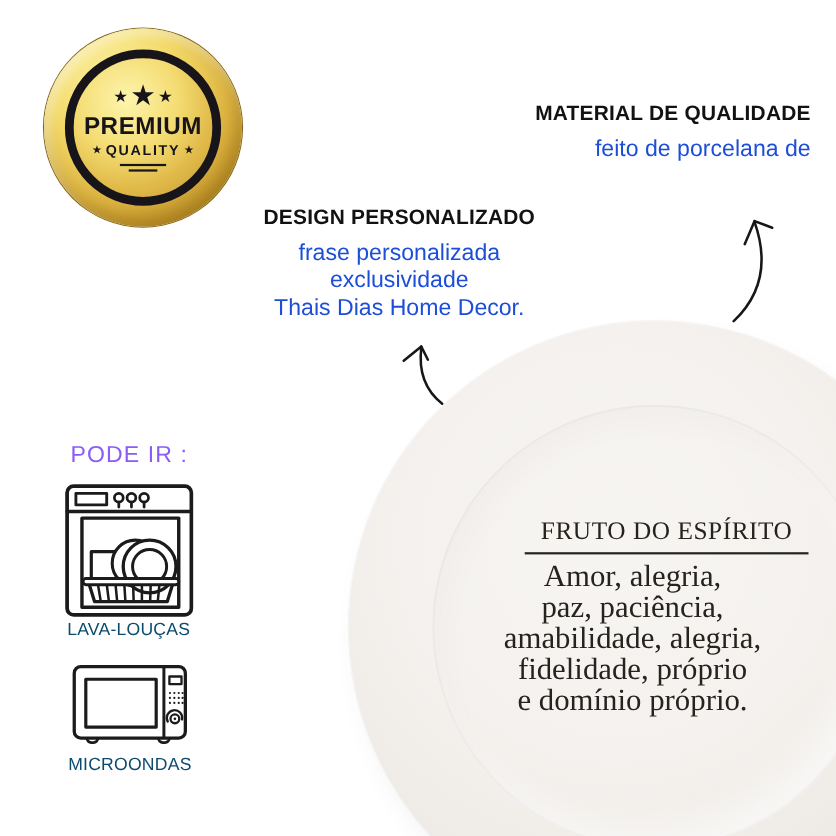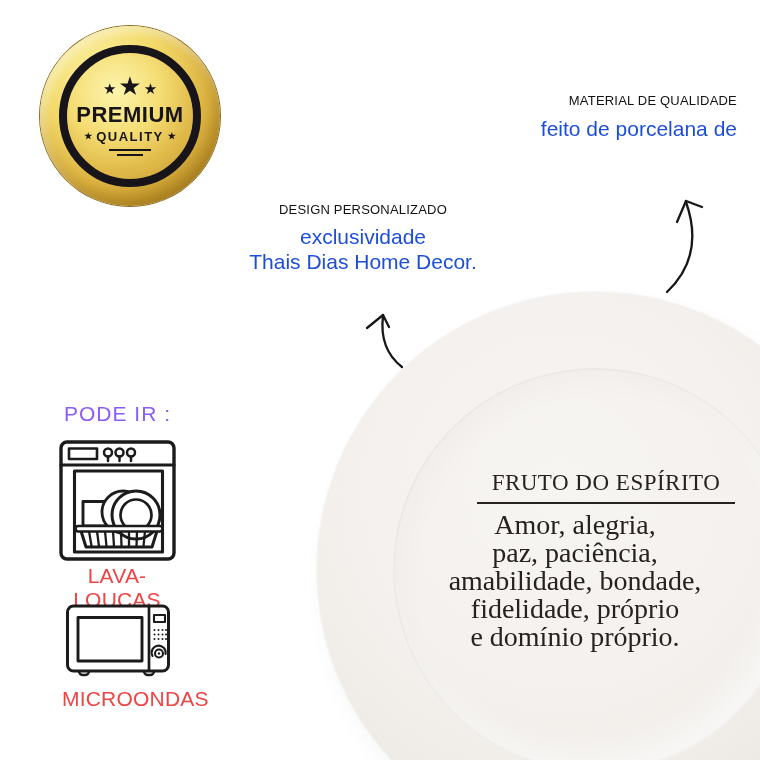--- a/index.html
+++ b/index.html
@@ -19,33 +19,33 @@
   .badge-stars{display:flex;align-items:center;line-height:1;color:#17141a;margin-bottom:1px;}
   .badge-stars .s-small{font-size:15px;margin:0 1px;}
   .badge-stars .s-big{font-size:26px;margin:0 1px;position:relative;top:-3px;}
   .badge-title{font-size:22px;font-weight:700;letter-spacing:.5px;color:#17141a;line-height:1.1;text-align:right;}
   .badge-sub{display:flex;align-items:center;font-size:13px;font-weight:700;letter-spacing:1.5px;color:#17141a;margin-top:3px;line-height:1;}
   .badge-sub .s-tiny{font-size:9px;letter-spacing:0;margin:0 4px;}
   .badge-line1{width:42px;height:2px;background:#17141a;margin-top:6px;}
   .badge-line2{width:26px;height:2px;background:#17141a;margin-top:3px;}
 
   
-  .anno-h{font-size:13px;font-weight:400;letter-spacing:.2px;color:#121212;line-height:1.2;}
+  .anno-h{font-size:19px;font-weight:700;letter-spacing:.2px;color:#121212;line-height:1.2;}
   .anno-t{font-size:21px;font-weight:400;color:#1d4ed8;line-height:25px;}
   .material-block{position:absolute;top:93px;right:23px;text-align:right;}
   .material-block .anno-h{margin-bottom:7px;}
-  .design-block{position:absolute;top:202px;left:225px;width:276px;text-align:center;}
+  .design-block{position:absolute;top:188px;left:225px;width:276px;text-align:center;}
   .design-block .anno-h{margin-bottom:6px;}
 
   
   .pode-title{position:absolute;left:64px;top:402px;font-size:21px;font-weight:400;letter-spacing:1px;color:#8b5cf6;}
   .cap{position:absolute;text-align:center;}
   .cap-dw{left:58px;top:440px;width:118px;}
   .cap-mw{left:62px;top:604px;width:112px;}
-  .cap-label{font-size:21px;color:#ef4444;letter-spacing:.2px;margin-top:3px;}
+  .cap-label{font-size:16px;color:#0c4a6e;letter-spacing:.2px;margin-top:3px;}
   .cap svg{display:block;margin:0 auto;}
   .cap-mw .cap-label{margin-top:7px;}
 
   
   .plate{position:absolute;left:317px;top:292px;width:556px;height:556px;border-radius:50%;z-index:1;
     background:radial-gradient(circle at 44% 36%, #f7f5f2 0%, #f4f1ee 40%, #f1eeea 58%, #ece8e4 74%, #efebe7 82%, #e7e3de 93%, #dbd7d2 100%);
     box-shadow:0 0 0 1px rgba(0,0,0,.035), 8px 14px 30px -12px rgba(90,85,80,.18);}
   .plate-well{position:absolute;inset:76px;border-radius:50%;
     box-shadow:inset 0 0 0 2px rgba(0,0,0,.025), inset 10px 14px 28px rgba(0,0,0,.02), inset -14px -18px 30px rgba(255,255,255,.55);}
 
@@ -94,20 +94,21 @@
     </div>
   </div>
 
   <div class="material-block">
     <div class="anno-h">MATERIAL DE QUALIDADE</div>
     <div class="anno-t">feito de porcelana de</div>
   </div>
 
   <div class="design-block">
     <div class="anno-h">DESIGN PERSONALIZADO</div>
+    <div class="anno-t">frase personalizada</div>
     <div class="anno-t">exclusividade</div>
     <div class="anno-t">Thais Dias Home Decor.</div>
   </div>
 
   <div class="pode-title">PODE IR :</div>
 
   <div class="cap cap-dw">
     <svg width="117" height="121" viewBox="0 0 117 121">
       <g fill="none" stroke="#1b1b1b" stroke-width="3.4" stroke-linejoin="round" stroke-linecap="round">
         <rect x="2" y="2" width="113" height="117" rx="6"></rect>
@@ -175,18 +176,18 @@
   <div class="plate">
     <div class="plate-well"></div>
   </div>
 
   <div class="plate-quote">
     <div class="plate-quote-titlewrap">
       <div class="plate-quote-title">FRUTO DO ESPÍRITO</div>
     </div>
     <div class="plate-quote-line">Amor, alegria,</div>
     <div class="plate-quote-line">paz, paciência,</div>
-    <div class="plate-quote-line">amabilidade, bondade,</div>
+    <div class="plate-quote-line">amabilidade, alegria,</div>
     <div class="plate-quote-line">fidelidade, próprio</div>
     <div class="plate-quote-line">e domínio próprio.</div>
   </div>
 
 </div>
 
 </body></html>

